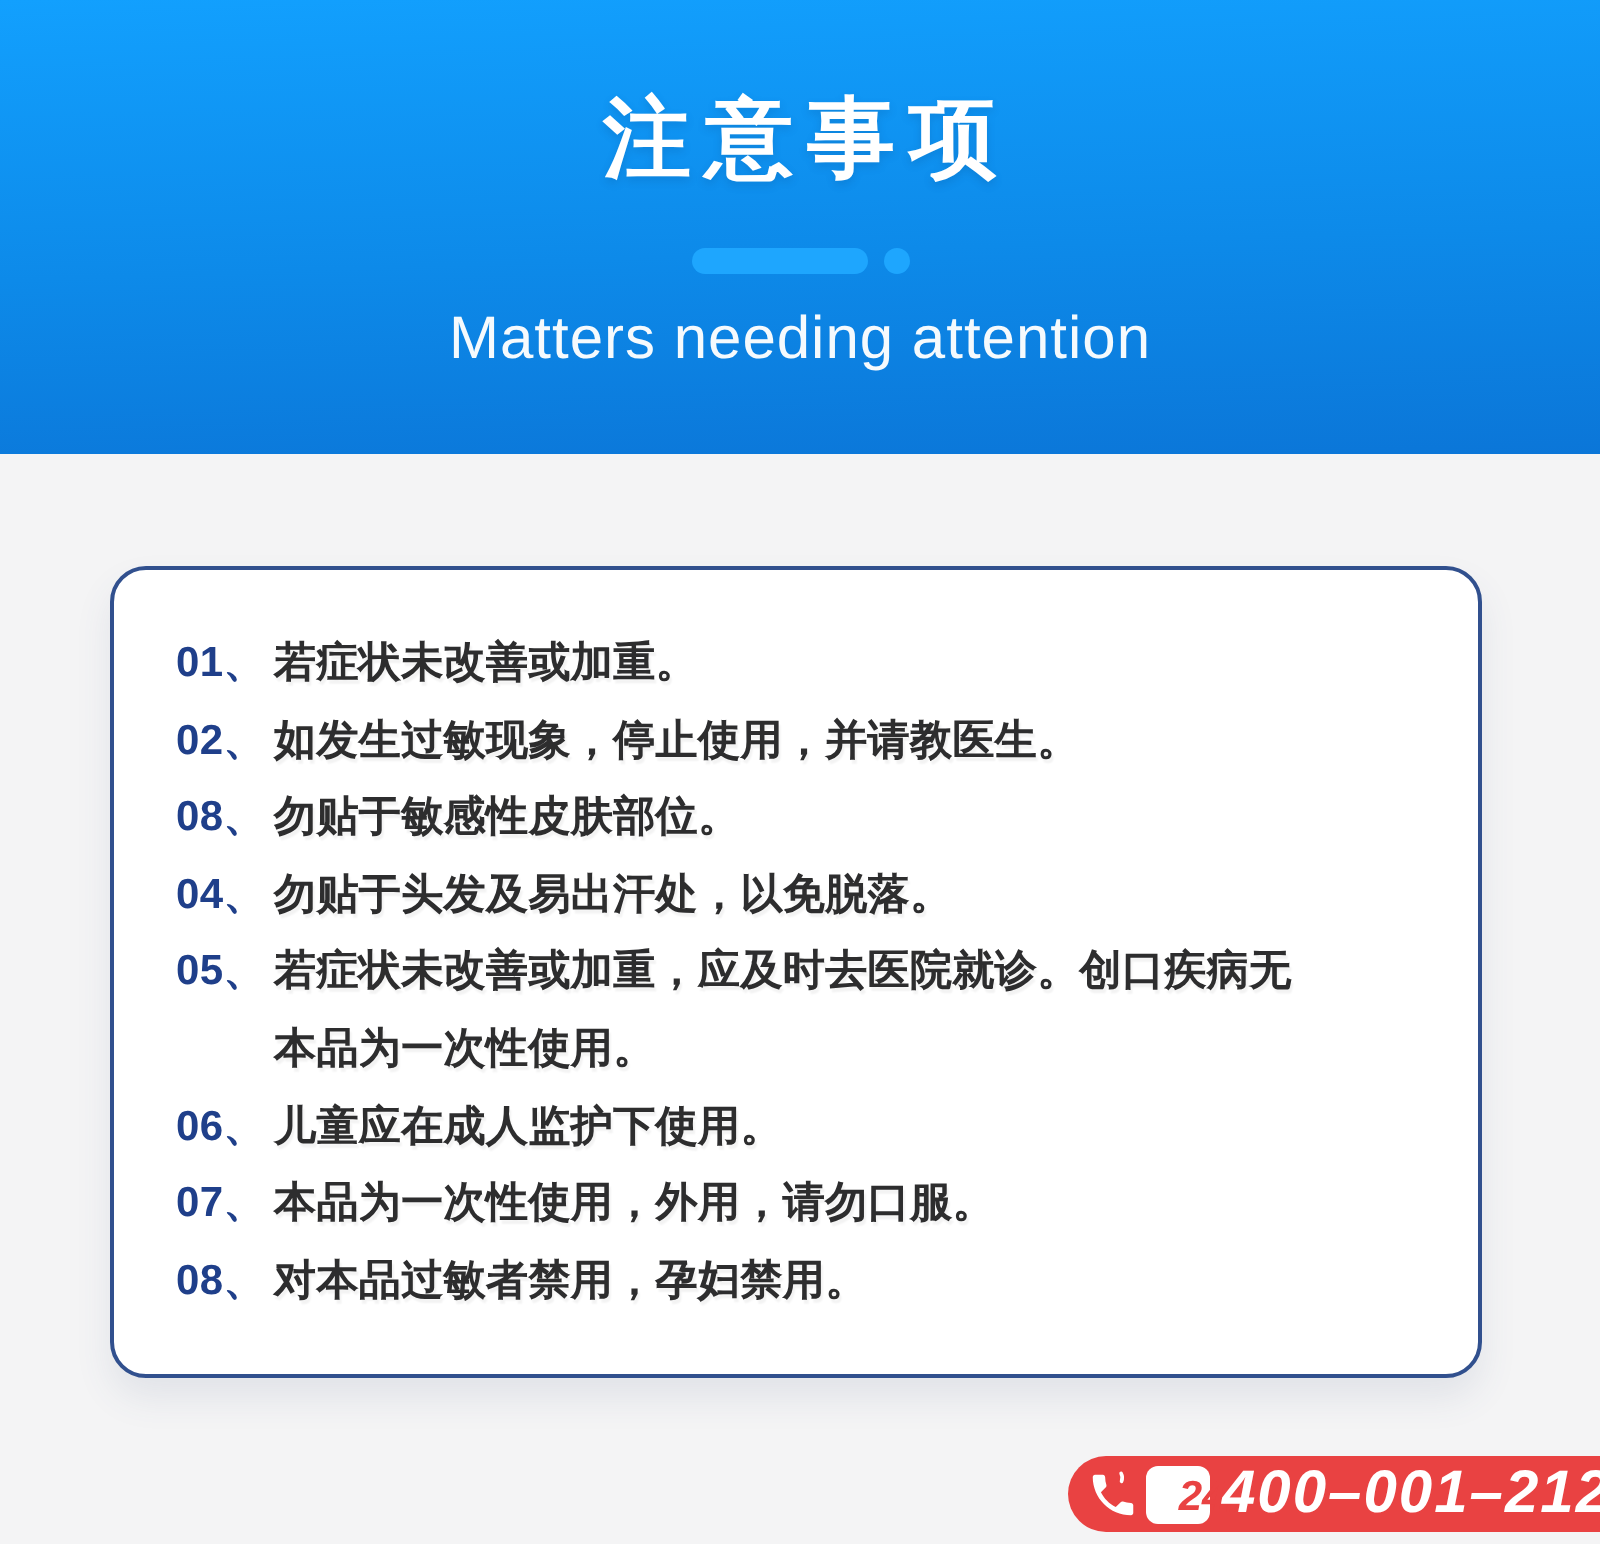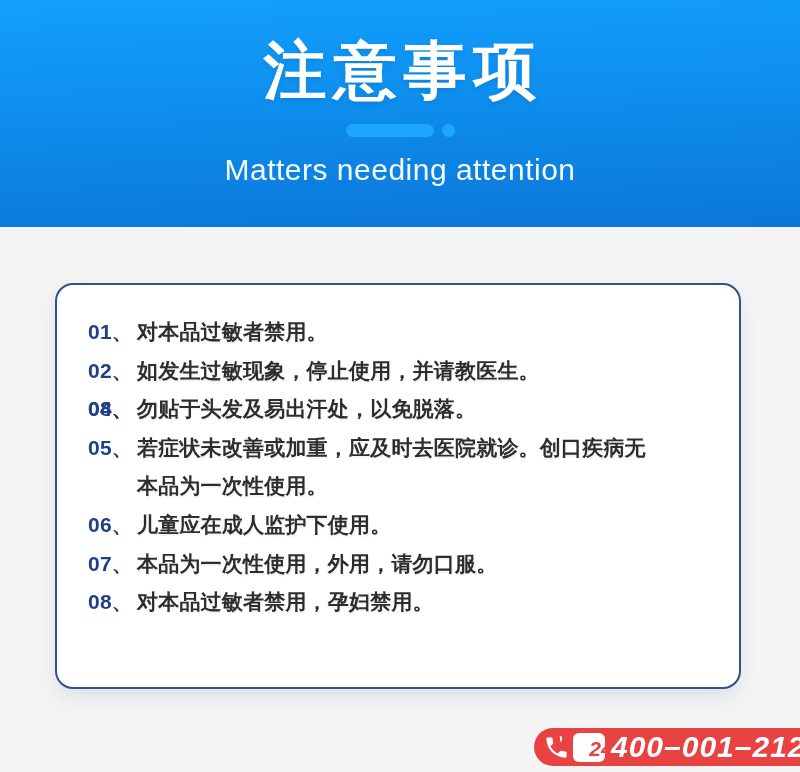--- a/index.html
+++ b/index.html
@@ -13,21 +13,21 @@
   }
 
   
   .hero{
     position:absolute;left:0;top:0;width:800px;height:227px;
     background:linear-gradient(178deg,#12a0fe 0%,#0d8ae9 55%,#0b76d8 100%);
     text-align:center;color:#fff;
   }
   .hero-title{
     margin:37px 15px 0;
-    font-size:63px;line-height:66px;font-weight:700;
+    font-size:44px;line-height:66px;font-weight:700;
     letter-spacing:7px;text-indent:7px;
     text-shadow:0 2px 4px rgba(8,60,120,.18);
   }
   .hero-divider{
     display:flex;justify-content:center;align-items:center;
     gap:8px;margin-top:21px;height:13px;
   }
   .hero-divider .pill{
     width:88px;height:13px;border-radius:7px;background:#1ea6fe;
   }
@@ -107,28 +107,29 @@
       <span class="pill"></span>
       <span class="dot"></span>
     </div>
     <p class="hero-subtitle">Matters needing attention</p>
   </header>
 
   <section class="card">
     <ul class="notice-list">
       <li>
         <span class="num">01、</span>
-        <span class="txt">对本品过敏者禁用。</span>
+        <span class="txt">若症状未改善或加重。</span>
       </li>
       <li>
         <span class="num">02、</span>
         <span class="txt">如发生过敏现象，停止使用，并请教医生。</span>
       </li>
       <li>
         <span class="num">08、</span>
+        <span class="txt">勿贴于敏感性皮肤部位。</span>
       </li>
       <li>
         <span class="num">04、</span>
         <span class="txt">勿贴于头发及易出汗处，以免脱落。</span>
       </li>
       <li>
         <span class="num">05、</span>
         <span class="txt">若症状未改善或加重，应及时去医院就诊。创口疾病无</span>
         <span class="line2">本品为一次性使用。</span>
       </li>

